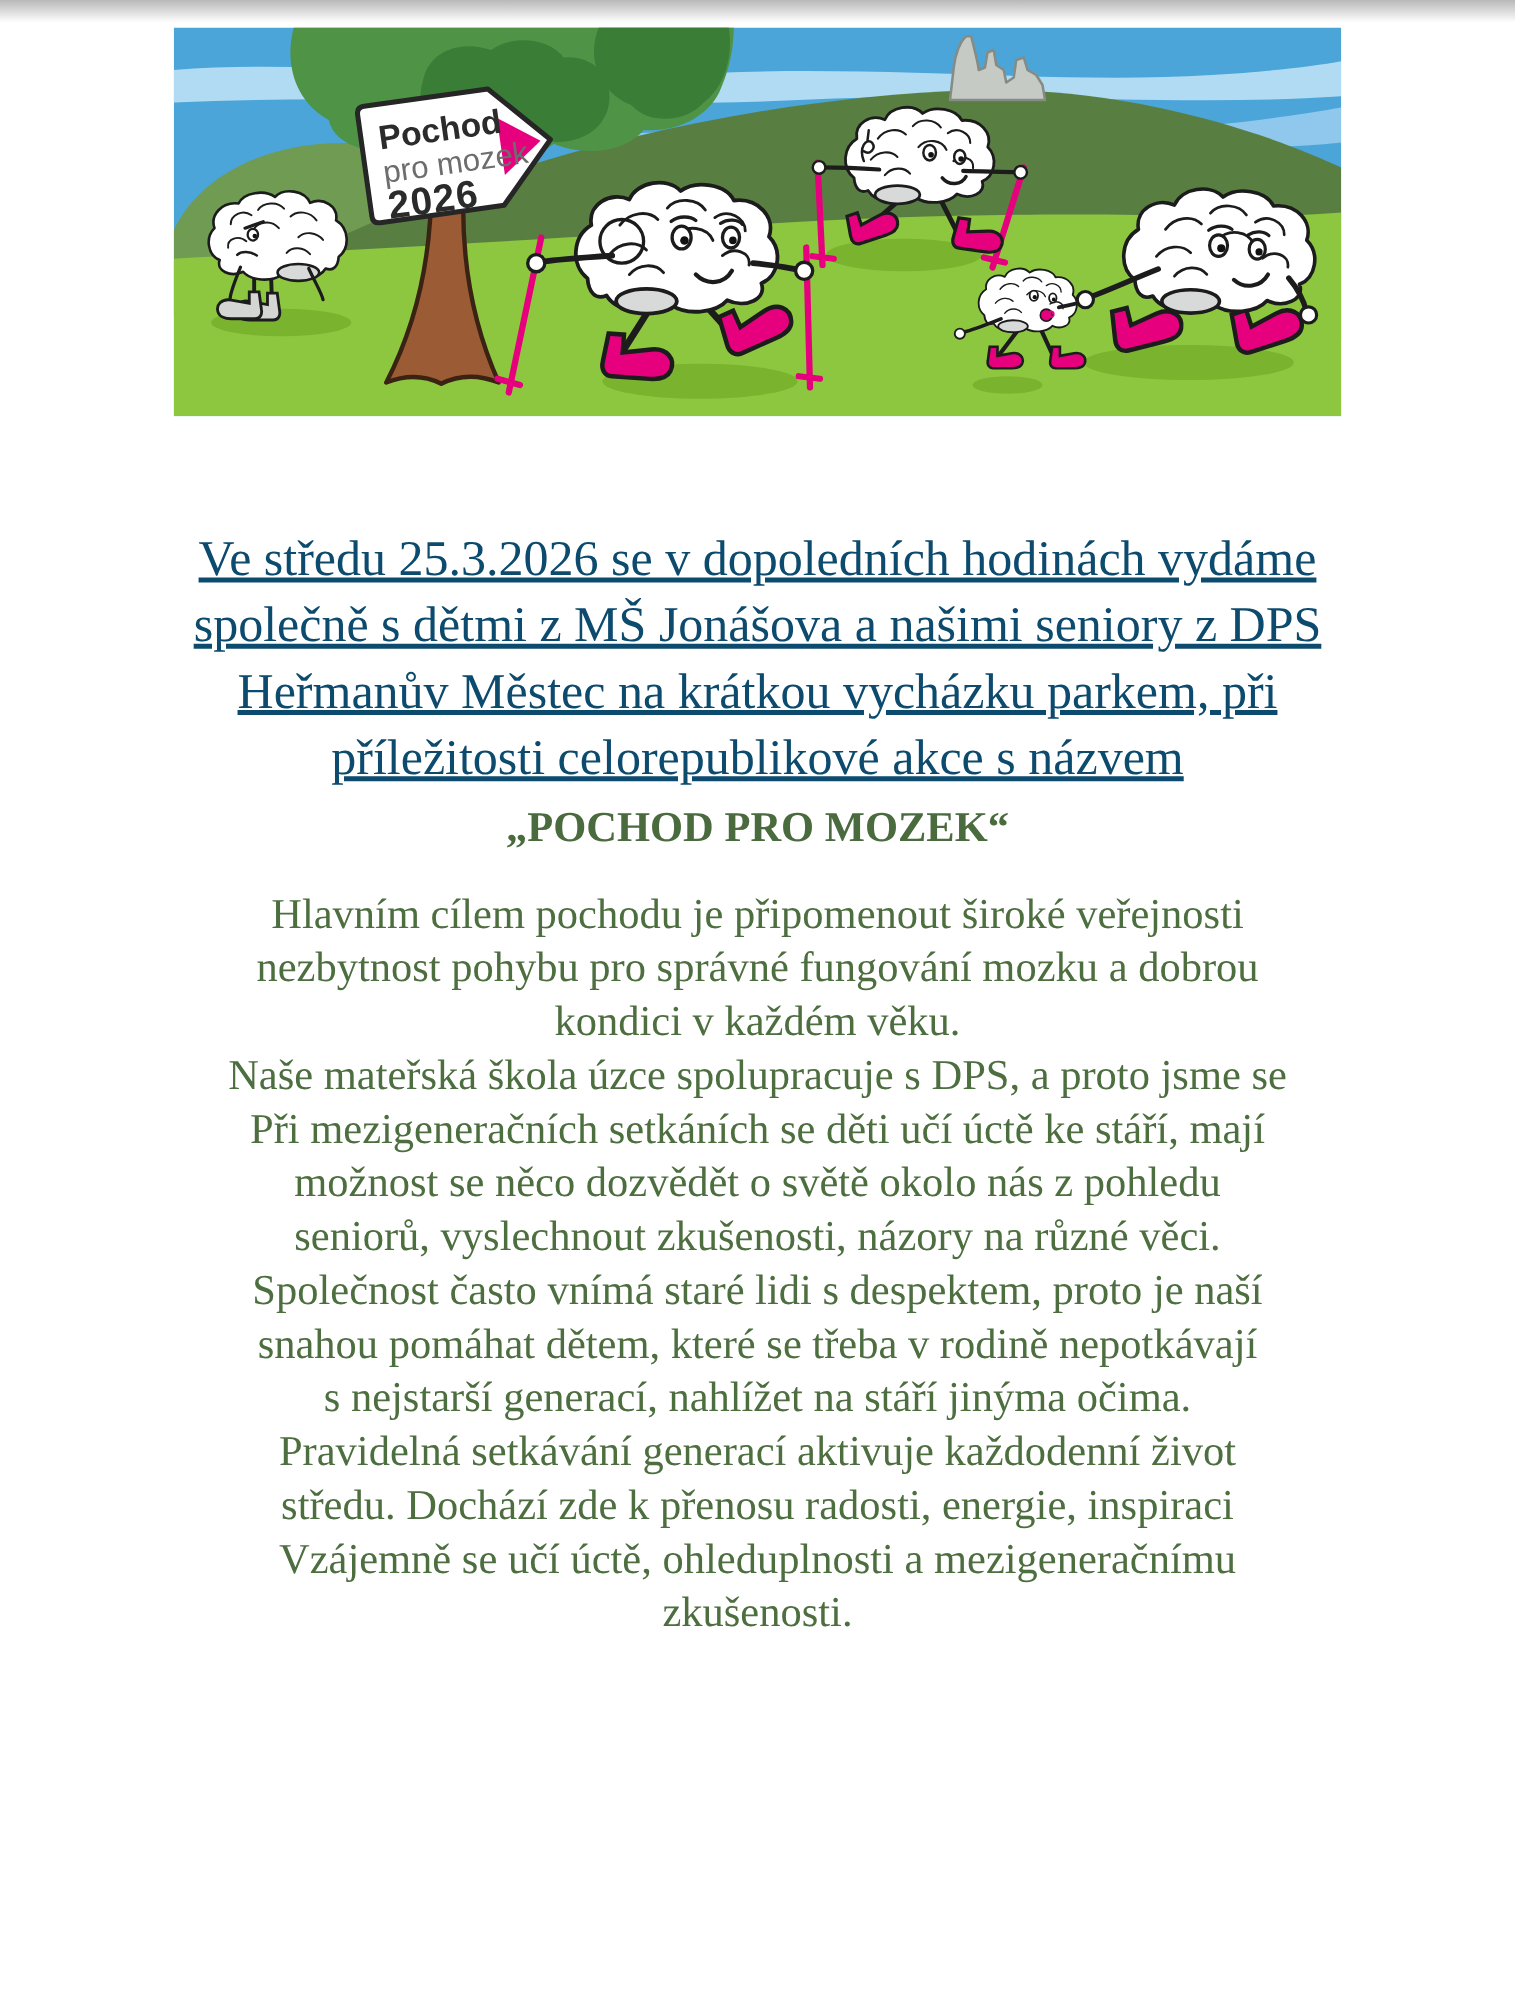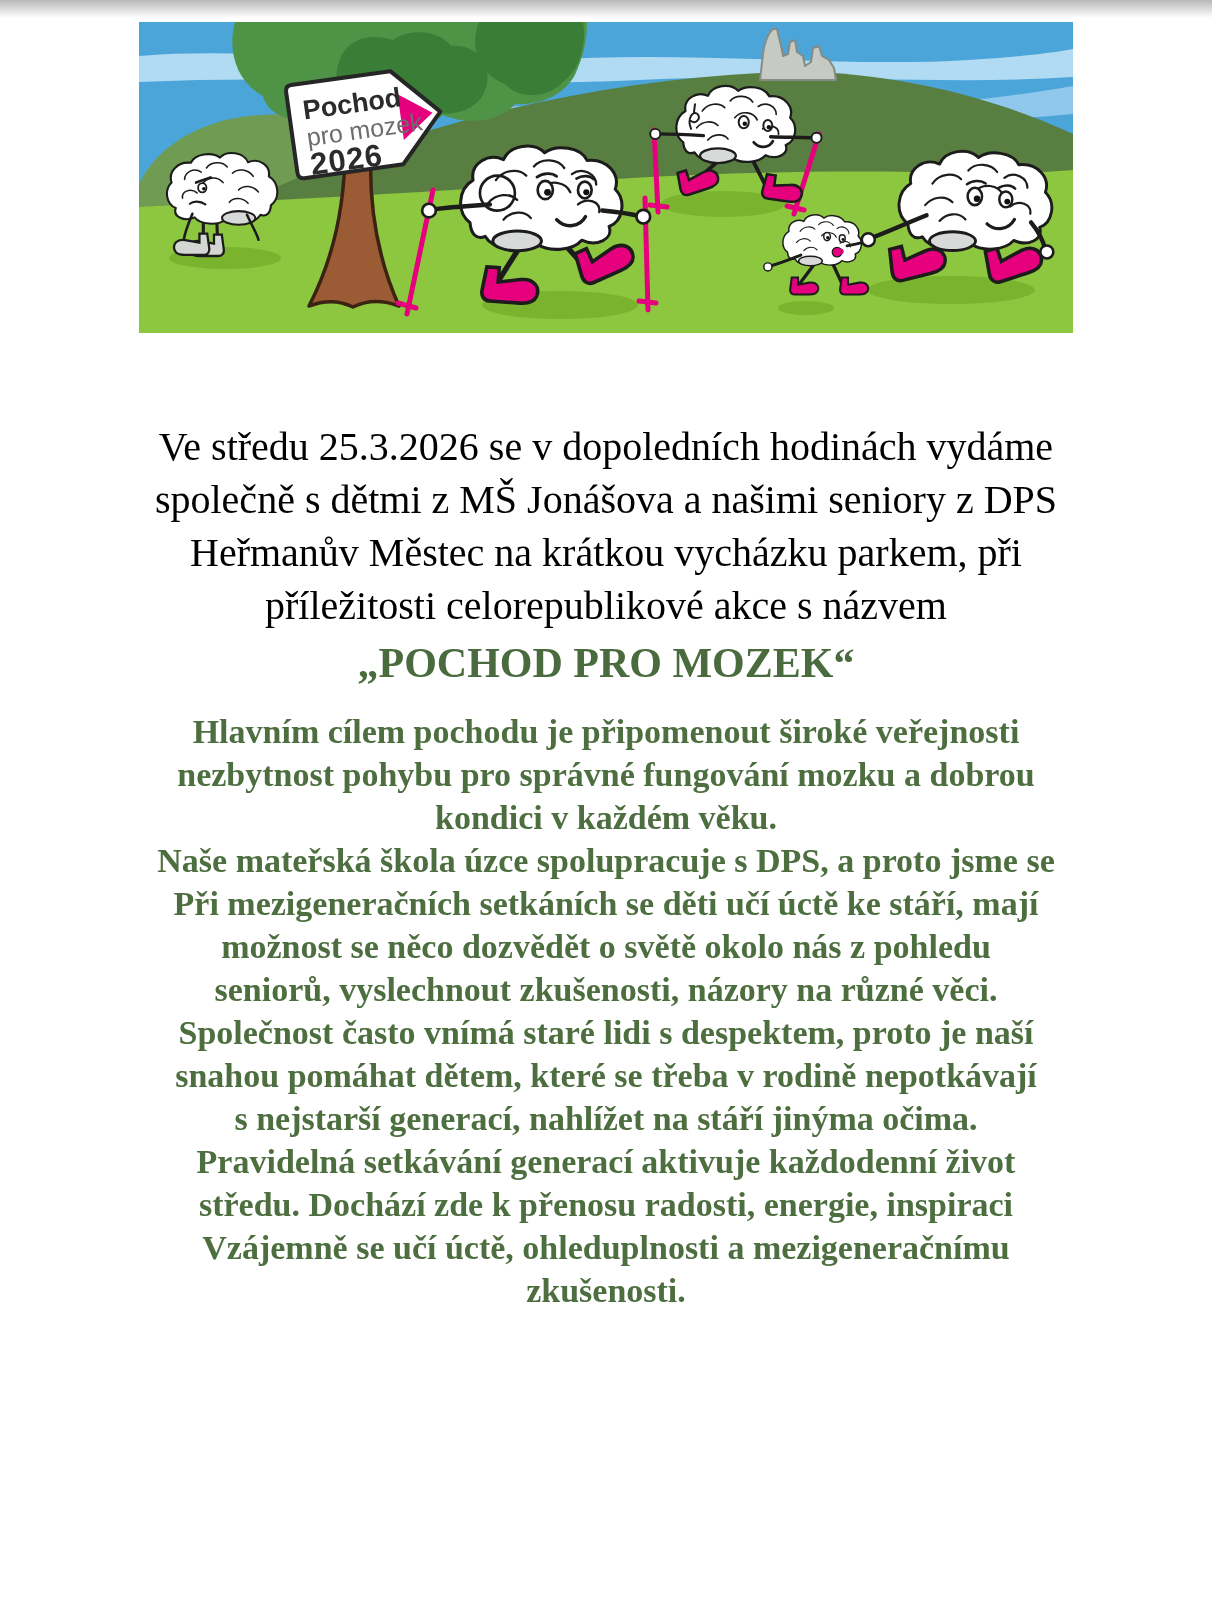--- a/index.html
+++ b/index.html
@@ -16,21 +16,21 @@
   }
   .banner{position:absolute;left:139px;top:22px;width:934px;height:311px;}
   .banner svg{display:block;}
   .intro{
     position:absolute;left:0;top:420px;width:100%;
     text-align:center;font-size:40px;line-height:53px;
   }
   .intro .line{white-space:nowrap;}
   .heading{
     position:absolute;left:0;top:633px;width:100%;margin:0;
-    text-align:center;font-size:42px;line-height:60px;font-weight:bold;
+    text-align:center;font-size:34px;line-height:60px;font-weight:bold;
   }
   .body-text{
     position:absolute;left:0;top:710px;width:100%;
     text-align:center;font-size:34px;line-height:43px;
   }
   .body-text .line{white-space:nowrap;}
   .sign-t1{font-family:"Liberation Sans",sans-serif;font-weight:bold;font-size:27px;}
   .sign-t2{font-family:"Liberation Sans",sans-serif;font-size:25px;}
   .sign-t3{font-family:"Liberation Sans",sans-serif;font-weight:bold;font-size:31px;letter-spacing:1px;}
 </style>
@@ -233,30 +233,30 @@
           <ellipse cx="40" cy="-12" rx="9" ry="11" fill="#ffffff" stroke-width="3.5"></ellipse>
           <circle cx="42" cy="-9" r="4" fill="#111111" stroke="none"></circle>
           <path d="M-14,-33 C-6,-39 6,-39 12,-34" stroke-width="3.5"></path>
           <path d="M30,-28 C38,-33 48,-32 53,-27" stroke-width="3.5"></path>
           <path d="M14,22 C26,33 44,30 52,16" stroke-width="4.5"></path>
         </g>
       </g>
     </svg>
   </div>
 
-  <div class="intro" style="color: #000000;">
+  <div class="intro" style="color: #0c4a6e; text-decoration: underline;">
     <div class="line">Ve středu 25.3.2026 se v dopoledních hodinách vydáme</div>
     <div class="line">společně s dětmi z MŠ Jonášova a našimi seniory z DPS</div>
     <div class="line">Heřmanův Městec na krátkou vycházku parkem, při</div>
     <div class="line">příležitosti celorepublikové akce s názvem</div>
   </div>
 
   <h1 class="heading" style="color: rgb(74, 107, 61);">„POCHOD PRO MOZEK“</h1>
 
-  <div class="body-text" style="color: rgb(77, 110, 63); font-weight: bold;">
+  <div class="body-text" style="color: rgb(77, 110, 63);">
     <div class="line">Hlavním cílem pochodu je připomenout široké veřejnosti</div>
     <div class="line">nezbytnost pohybu pro správné fungování mozku a dobrou</div>
     <div class="line">kondici v každém věku.</div>
     <div class="line">Naše mateřská škola úzce spolupracuje s DPS, a proto jsme se</div>
     <div class="line">Při mezigeneračních setkáních se děti učí úctě ke stáří, mají</div>
     <div class="line">možnost se něco dozvědět o světě okolo nás z pohledu</div>
     <div class="line">seniorů, vyslechnout zkušenosti, názory na různé věci.</div>
     <div class="line">Společnost často vnímá staré lidi s despektem, proto je naší</div>
     <div class="line">snahou pomáhat dětem, které se třeba v rodině nepotkávají</div>
     <div class="line">s nejstarší generací, nahlížet na stáří jinýma očima.</div>

